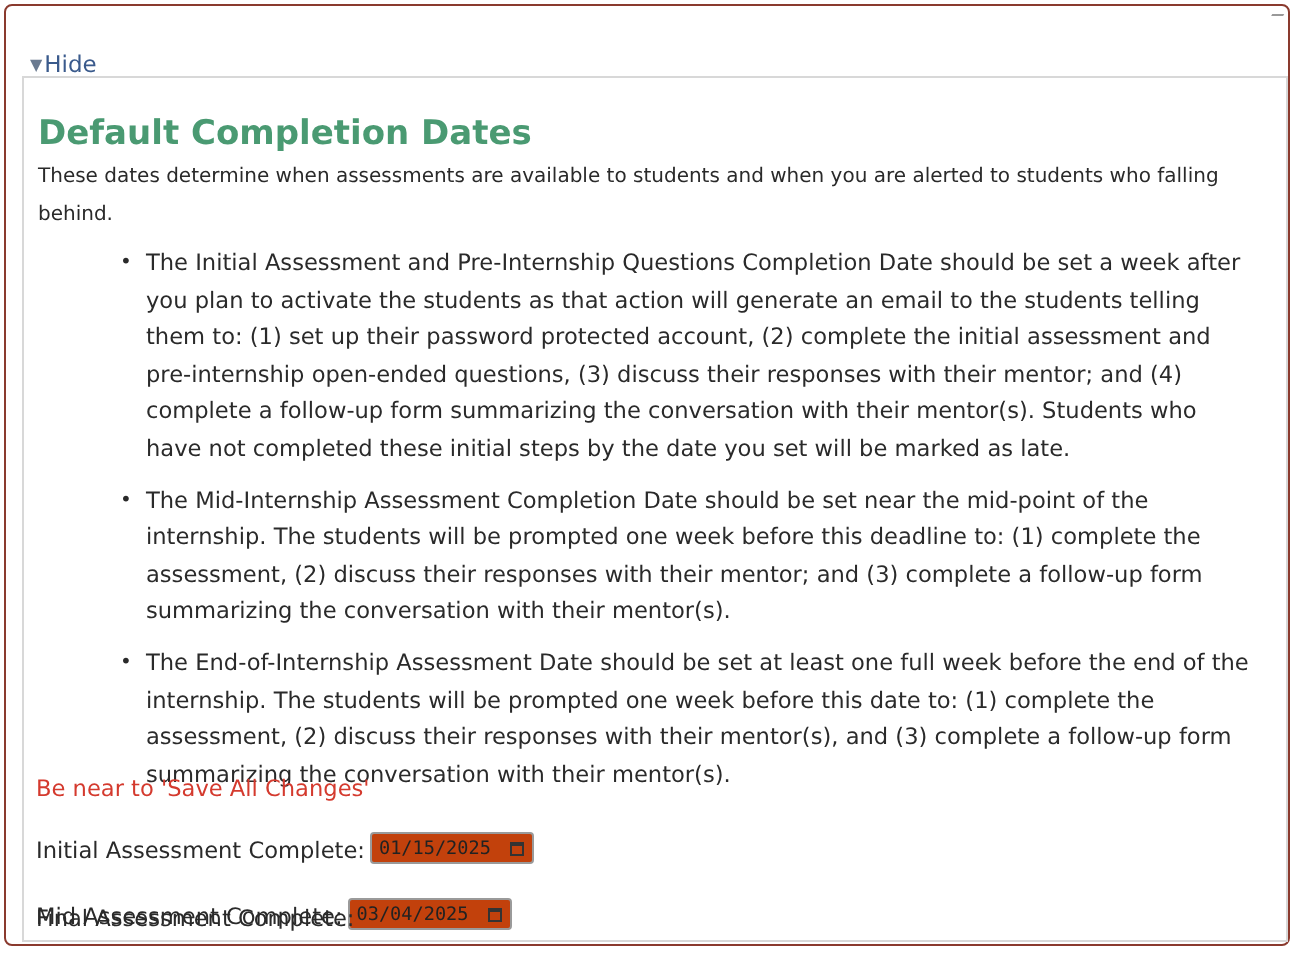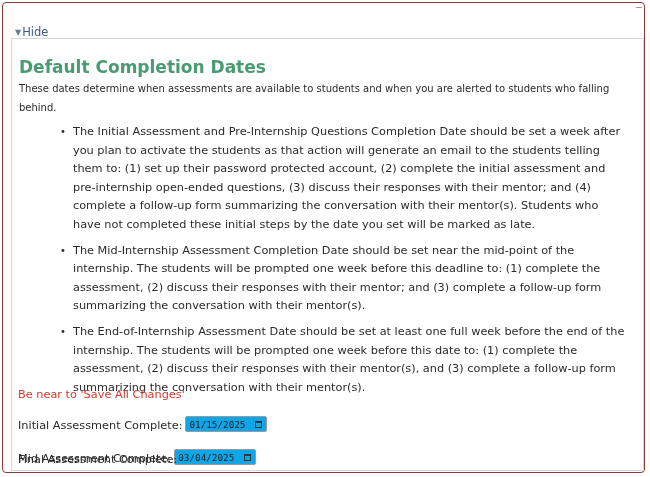--- a/index.html
+++ b/index.html
@@ -42,21 +42,21 @@
     position: absolute; left: 6px; top: 349px; font-size: 11.3px; color: #d43a2e;
   }
   .field-row {
     position: absolute; left: 6px; font-size: 11.3px; color: #2a2a2a;
     display: flex; align-items: flex-end; height: 17px;
   }
   .date-box {
     margin-left: 3px; border: 1px solid #9a9a9a; border-radius: 2px;
     height: 14px; display: flex; align-items: center; padding: 0 4px 0 3px;
     font-family: "DejaVu Sans Mono", monospace; font-size: 9.3px; color: #222;
-    background: #0ea5e9; cursor: text;
+    background: #c2410c; cursor: text;
   }
   .date-box .cal {
     display: inline-block; width: 7px; height: 7px; border: 1.2px solid #333;
     border-top-width: 2.4px; margin-left: 10px; box-sizing: border-box;
   }
   .corner-mark {
     position: absolute; right: 1px; top: 0; width: 6px; height: 4px;
     border-bottom: 1px solid #999; transform: skewX(-30deg);
   }
 </style>

